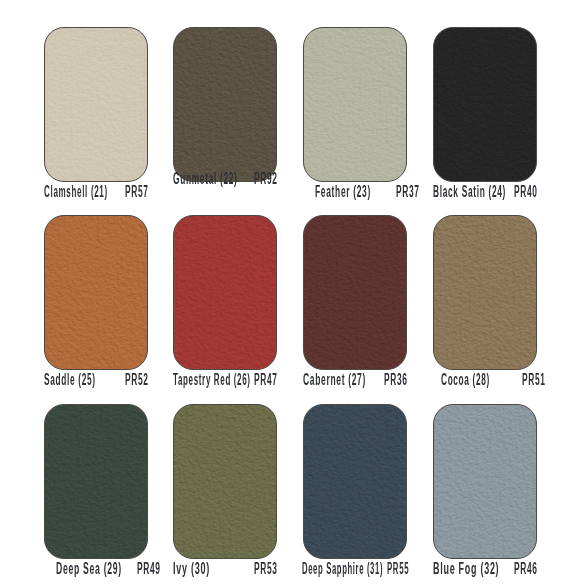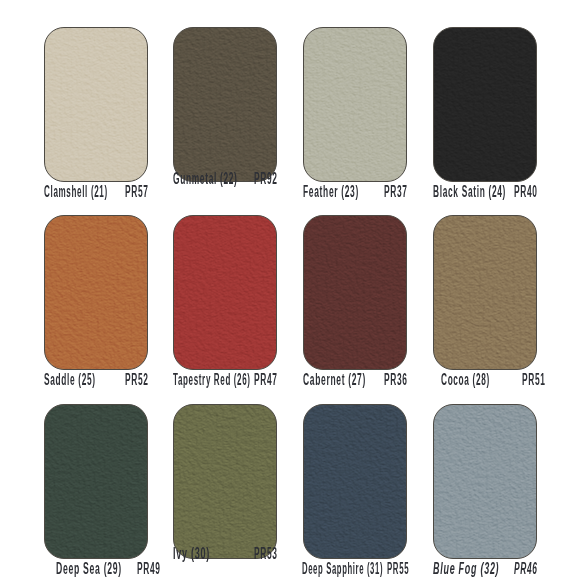--- a/index.html
+++ b/index.html
@@ -145,21 +145,21 @@
             <rect x="0" y="0" width="100%" height="100%" filter="url(#leatherPebble)"></rect>
           </svg>
       </div>
       <div class="tex grain" style="left:-40px;top:-170px">
         <svg preserveAspectRatio="none" aria-hidden="true">
             <rect x="0" y="0" width="100%" height="100%" filter="url(#leatherGrain)"></rect>
           </svg>
       </div>
     </div>
     <div class="swatch-caption" style="top:157.0px;width:104px">
-      <span class="swatch-caption-inner" style="width: 104px; left: 0px;">
+      <span class="swatch-caption-inner" style="width: 104px; left: 12px;">
         <span class="swatch-name" style="transform: scaleX(0.526682);">Feather (23)</span>
           <span class="swatch-code" style="transform: scaleX(0.523508); left: 81px;">PR37</span>
       </span>
     </div>
   </div>
   <div class="swatch-cell" style="left:432.6px;top:27px;width:104px">
     <div class="swatch-chip" style="width: 104px; height: 154.5px; background-color: rgb(37, 37, 37);">
       <div class="tex pebble" style="left:-230px;top:-130px">
         <svg preserveAspectRatio="none" aria-hidden="true">
             <rect x="0" y="0" width="100%" height="100%" filter="url(#leatherPebble)"></rect>
@@ -284,21 +284,21 @@
         <svg preserveAspectRatio="none" aria-hidden="true">
             <rect x="0" y="0" width="100%" height="100%" filter="url(#leatherPebble)"></rect>
           </svg>
       </div>
       <div class="tex grain" style="left:-200px;top:-150px">
         <svg preserveAspectRatio="none" aria-hidden="true">
             <rect x="0" y="0" width="100%" height="100%" filter="url(#leatherGrain)"></rect>
           </svg>
       </div>
     </div>
-    <div class="swatch-caption" style="top:142px;width:104px">
+    <div class="swatch-caption" style="top:157.0px;width:104px">
       <span class="swatch-caption-inner" style="width: 104px; left: 0px;">
         <span class="swatch-name" style="transform: scaleX(0.565008);">Ivy (30)</span>
           <span class="swatch-code" style="transform: scaleX(0.523508); left: 81px;">PR53</span>
       </span>
     </div>
   </div>
   <div class="swatch-cell" style="left:303.4px;top:404px;width:104px">
     <div class="swatch-chip" style="width: 104px; height: 154.5px; background-color: rgb(59, 73, 87);">
       <div class="tex pebble" style="left:-50px;top:-390px">
         <svg preserveAspectRatio="none" aria-hidden="true">
@@ -325,19 +325,19 @@
             <rect x="0" y="0" width="100%" height="100%" filter="url(#leatherPebble)"></rect>
           </svg>
       </div>
       <div class="tex grain" style="left:-270px;top:-230px">
         <svg preserveAspectRatio="none" aria-hidden="true">
             <rect x="0" y="0" width="100%" height="100%" filter="url(#leatherGrain)"></rect>
           </svg>
       </div>
     </div>
     <div class="swatch-caption" style="top:157.0px;width:104px">
-      <span class="swatch-caption-inner" style="width: 104px; left: 0px; font-style: italic;">
+      <span class="swatch-caption-inner" style="width: 104px; left: 0px;">
         <span class="swatch-name" style="transform: scaleX(0.560923);">Blue Fog (32)</span>
           <span class="swatch-code" style="transform: scaleX(0.523508); left: 81px;">PR46</span>
       </span>
     </div>
   </div>
 </div>
 
 </body></html>

